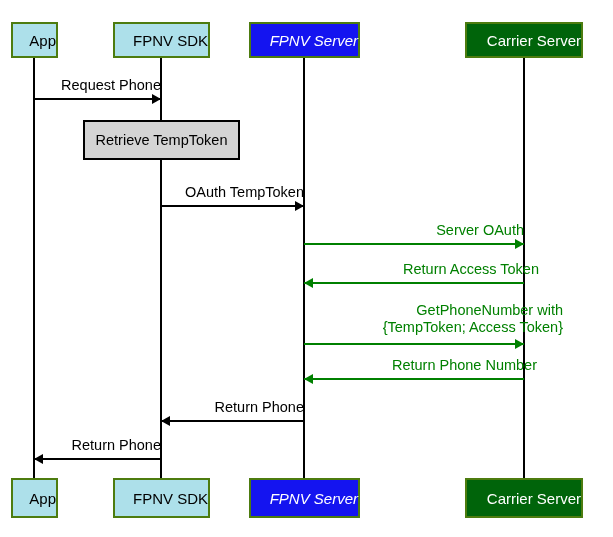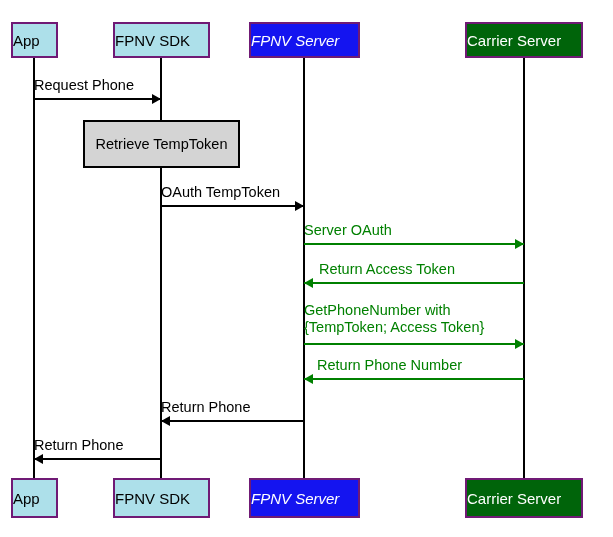--- a/index.html
+++ b/index.html
@@ -16,24 +16,24 @@
     overflow: hidden;
   }
   .lifeline {
     position: absolute;
     width: 2px;
     background: #000000;
   }
   .participant-box {
     position: absolute;
     box-sizing: border-box;
-    border: 2px solid #701a75;
+    border: 2px solid #4d7c0f;
     display: flex;
     align-items: center;
-    justify-content: flex-start;
+    justify-content: flex-end;
     font-size: 15px;
     line-height: 1;
     white-space: nowrap;
     letter-spacing: 0px;
   }
   .pb-light { background: #ade0ea; color: #000000; }
   .pb-blue  { background: #1414f0; color: #ffffff; font-style: italic; }
   .pb-green { background: #00640a; color: #ffffff; }
 
   .activation-box {
@@ -63,26 +63,26 @@
     width: 0;
     height: 0;
     top: -4px;
     border-top: 5px solid transparent;
     border-bottom: 5px solid transparent;
   }
   .msg .label {
     position: absolute;
     left: 0;
     width: 100%;
-    text-align: left;
+    text-align: right;
     font-size: 14.5px;
     line-height: 1.2;
     white-space: nowrap;
   }
-  .msg .label.two-line { white-space: normal; }
+  .msg .label.two-line { white-space: normal; margin-left: 39px; }
 
   .msg.black .line { background: #000000; }
   .msg.black .label { color: #000000; }
   .msg.black .head.right { border-left: 9px solid #000000; }
   .msg.black .head.left  { border-right: 9px solid #000000; }
 
   .msg.green .line { background: #008000; }
   .msg.green .label { color: #008000; }
   .msg.green .head.right { border-left: 9px solid #008000; }
   .msg.green .head.left  { border-right: 9px solid #008000; }
@@ -116,21 +116,21 @@
   <div class="participant-box pb-light" style="left:113px; top:478px; width:97px;  height:40px;">
       <span>FPNV SDK</span>
     </div>
   <div class="participant-box pb-blue" style="left:249px; top:478px; width:111px; height:40px;">
       <span>FPNV Server</span>
     </div>
   <div class="participant-box pb-green" style="left:465px; top:478px; width:118px; height:40px;">
       <span>Carrier Server</span>
     </div>
 
-  <div class="activation-box" style="left:83px; top:120px; width:157px; height:48px;">
+  <div class="activation-box" style="left:83px; top:120px; width:157px; height:40px;">
     <span>Retrieve TempToken</span>
   </div>
 
   <div class="msg black" style="left:34px; top:98px; width:127px;">
     <div class="line" style="width:127px;"></div>
     <div class="head right" style="left:118px;"></div>
     <div class="label" style="top:-21px;">Request Phone</div>
   </div>
 
   <div class="msg black" style="left:161px; top:205px; width:143px;">

